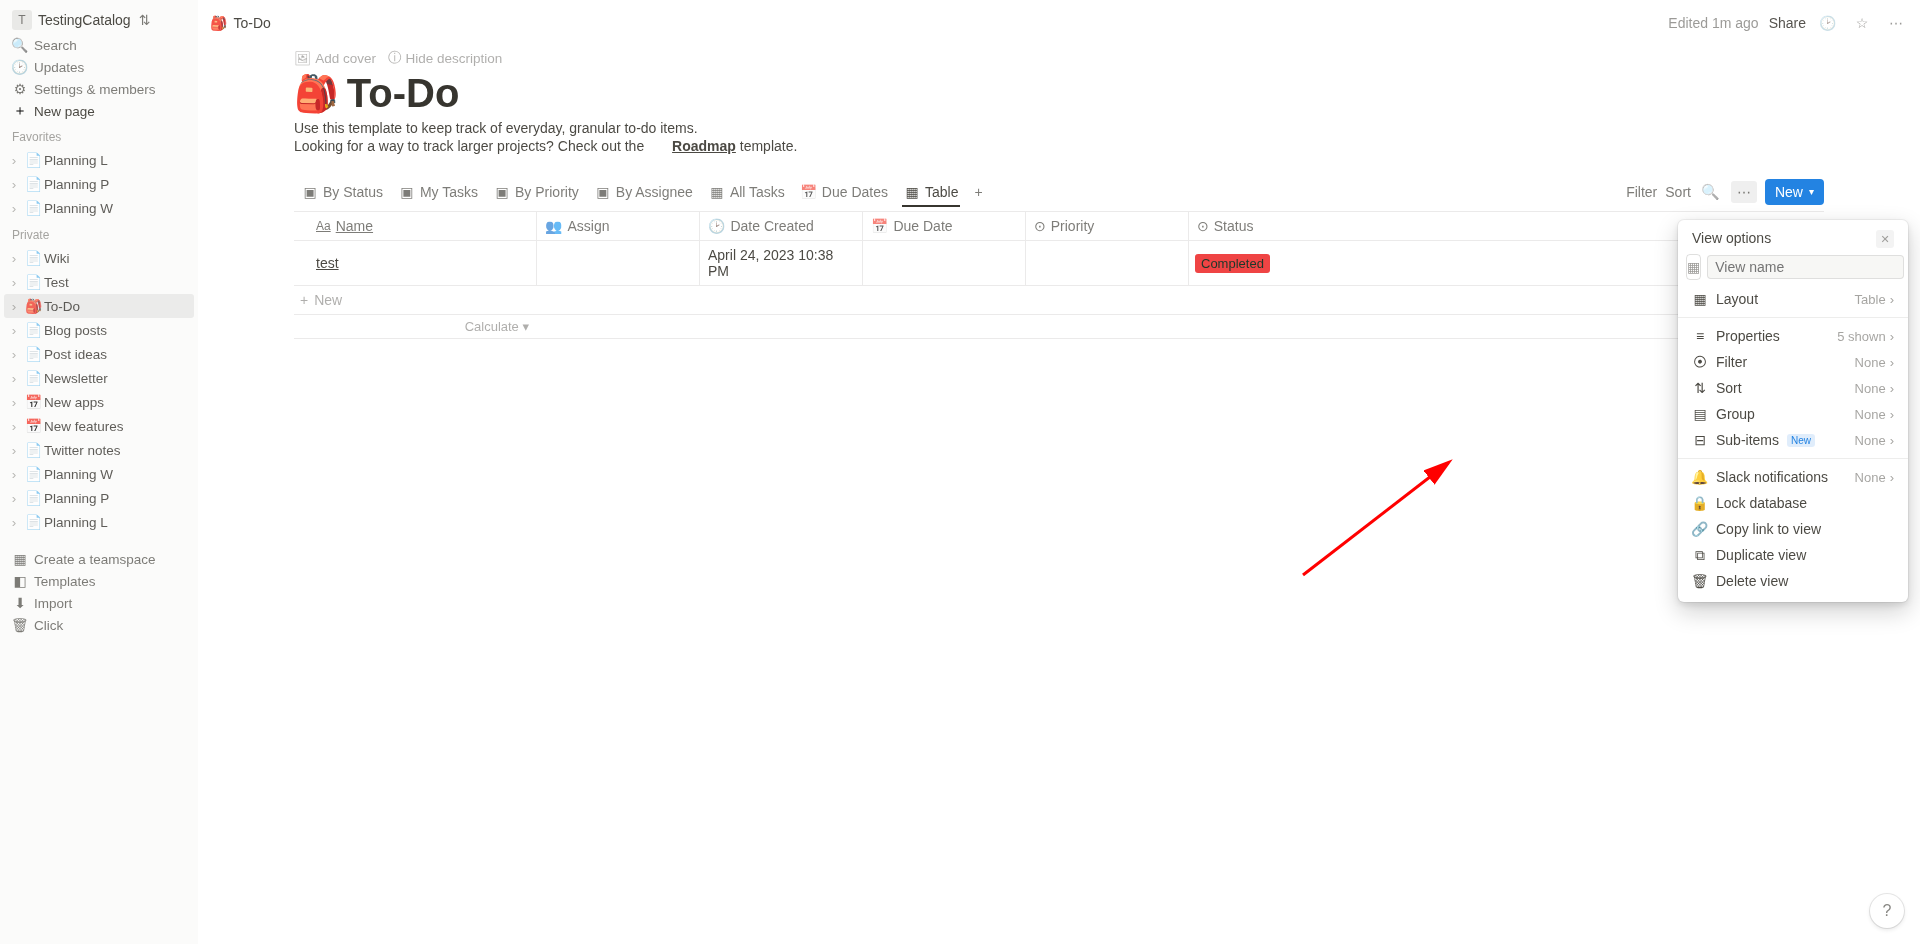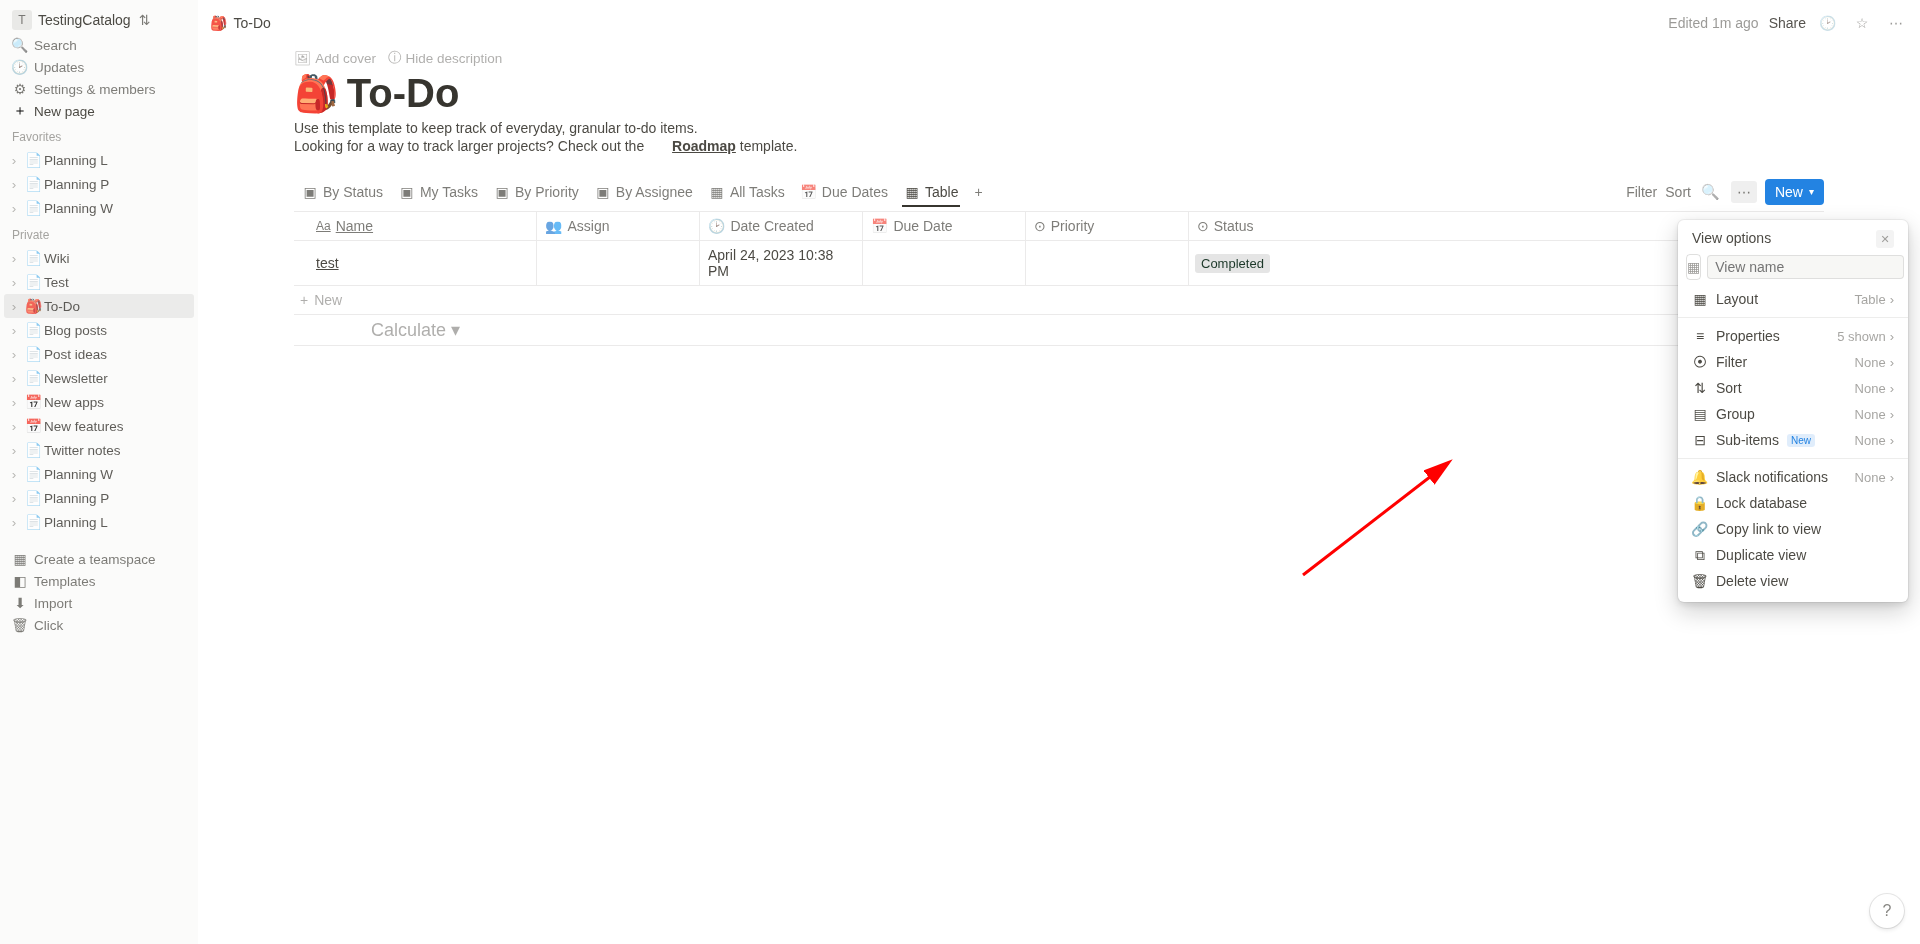--- a/index.html
+++ b/index.html
@@ -43,24 +43,24 @@
 .tabs-right { display:flex; align-items:center; gap:8px; font-size:14px; color:rgba(55,53,47,0.65); }
 .more-btn { background:rgba(55,53,47,0.08); padding:3px 6px; border-radius:3px; cursor:pointer; }
 .new-btn { background:#2383E2; color:#fff; padding:5px 10px; border-radius:4px; font-size:14px; display:flex; align-items:center; gap:6px; cursor:pointer; font-weight:500; }
 
 .db-table { border:1px solid rgba(55,53,47,0.1); border-top:none; border-left:none; border-right:none; }
 .tbl-header, .tbl-row { display:flex; border-bottom:1px solid rgba(55,53,47,0.1); font-size:14px; }
 .tbl-cell { border-right:1px solid rgba(55,53,47,0.1); padding:6px 8px; color:rgba(55,53,47,0.65); display:flex; align-items:center; gap:5px; }
 .tbl-row .tbl-cell { color:rgba(55,53,47,0.9); }
 .c-name{flex:0 0 243px; padding-left:22px;text-decoration:underline;} .c-assign{flex:0 0 163px;} .c-created{flex:0 0 163px;} .c-due{flex:0 0 163px;} .c-prio{flex:0 0 163px;} .c-status{flex:0 0 77px; border-right:none;}
 .tbl-row .c-status { padding:4px 6px; }
-.badge { background:#e5e5e5; color:#1C3829; padding:2px 6px; border-radius:3px; font-size:13px; }
+.badge { background:#ef4444; color:#1C3829; padding:2px 6px; border-radius:3px; font-size:13px; }
 .new-row { display:flex; align-items:center; gap:6px; padding:6px 8px 6px 6px; color:rgba(55,53,47,0.4); font-size:14px; cursor:pointer; }
 .calc-row { display:flex; border-top:1px solid rgba(55,53,47,0.1); }
-.calc-row .cc { flex:0 0 243px; text-align:center; padding:4px 8px; font-size:18px; color:rgba(55,53,47,0.4); }
+.calc-row .cc { flex:0 0 243px; text-align:right; padding:4px 8px; font-size:13px; color:rgba(55,53,47,0.4); }
 
 .popover { position:absolute; top:220px; right:12px; width:230px; background:#fff; border-radius:6px; box-shadow:rgba(15,15,15,0.05) 0 0 0 1px,rgba(15,15,15,0.1) 0 3px 6px,rgba(15,15,15,0.2) 0 9px 24px; padding:8px; font-size:14px; color:rgba(55,53,47,0.9); }
 .pop-head { display:flex; align-items:flex-start; justify-content:space-between; padding:2px 6px 6px; font-size:14px; font-weight:500; }
 .close-x { width:18px; height:18px; border-radius:3px; display:flex; align-items:center; justify-content:center; background:rgba(55,53,47,0.06); color:rgba(55,53,47,0.45); font-size:11px; cursor:pointer; }
 .pop-search { display:flex; align-items:center; gap:6px; margin-bottom:6px; }
 .pop-search .sicon { width:26px; height:26px; border:1px solid rgba(55,53,47,0.16); border-radius:4px; display:flex; align-items:center; justify-content:center; color:rgba(55,53,47,0.5); }
 .pop-search input { flex:1; border:none; background:rgba(242,241,238,0.6); border-radius:4px; padding:4px 8px; font-size:14px; box-shadow:inset 0 0 0 1px rgba(15,15,15,0.1); outline:none; }
 .pop-row { display:flex; align-items:center; justify-content:space-between; padding:5px 6px; border-radius:4px; cursor:pointer; }
 .pop-row .left { display:flex; align-items:center; gap:8px; }
 .pop-row .right { display:flex; align-items:center; gap:4px; color:rgba(55,53,47,0.45); font-size:13px; }

